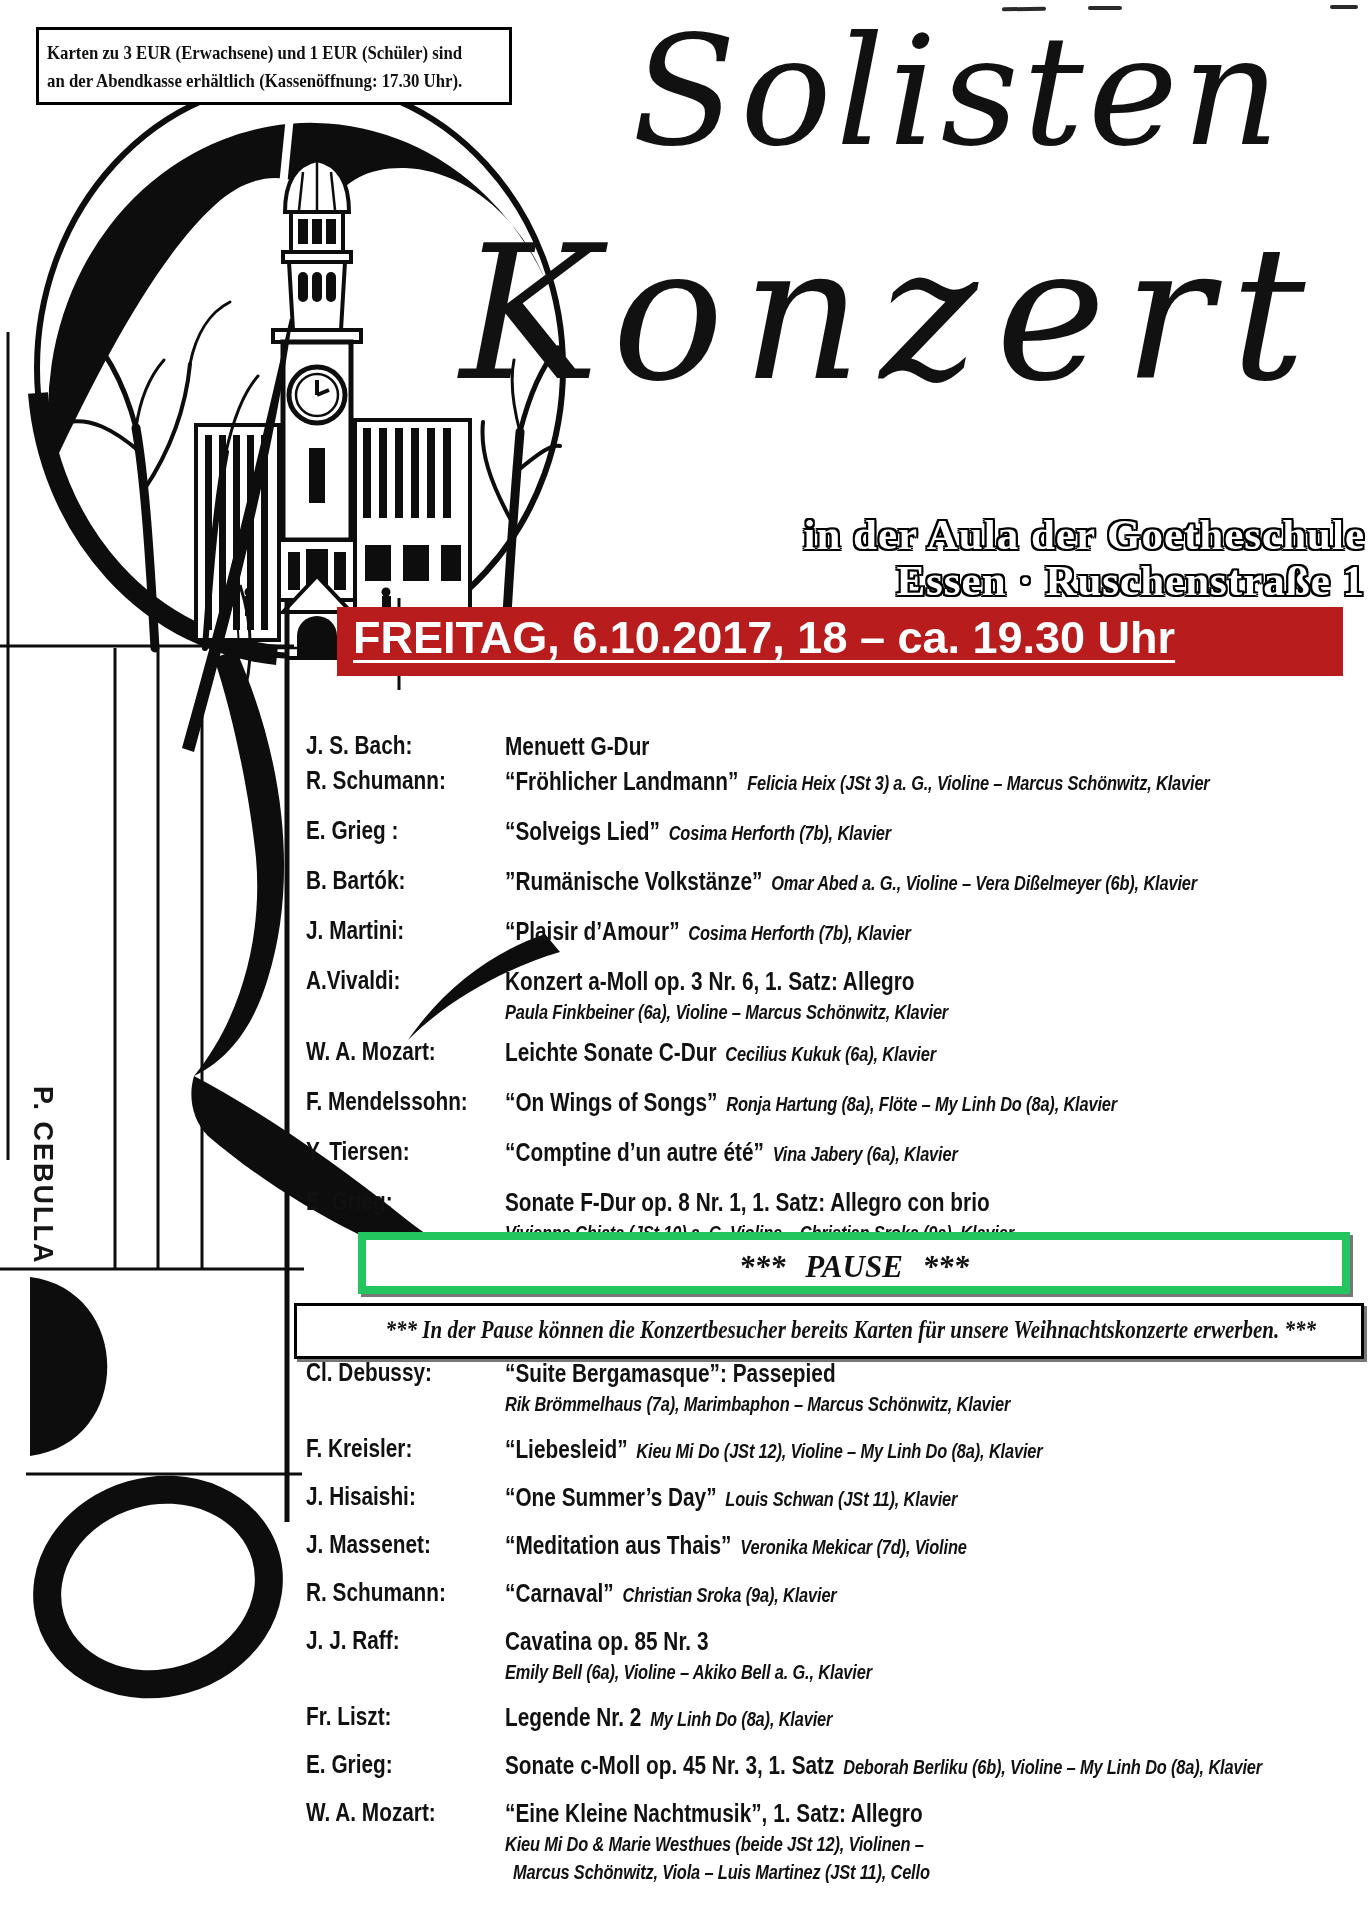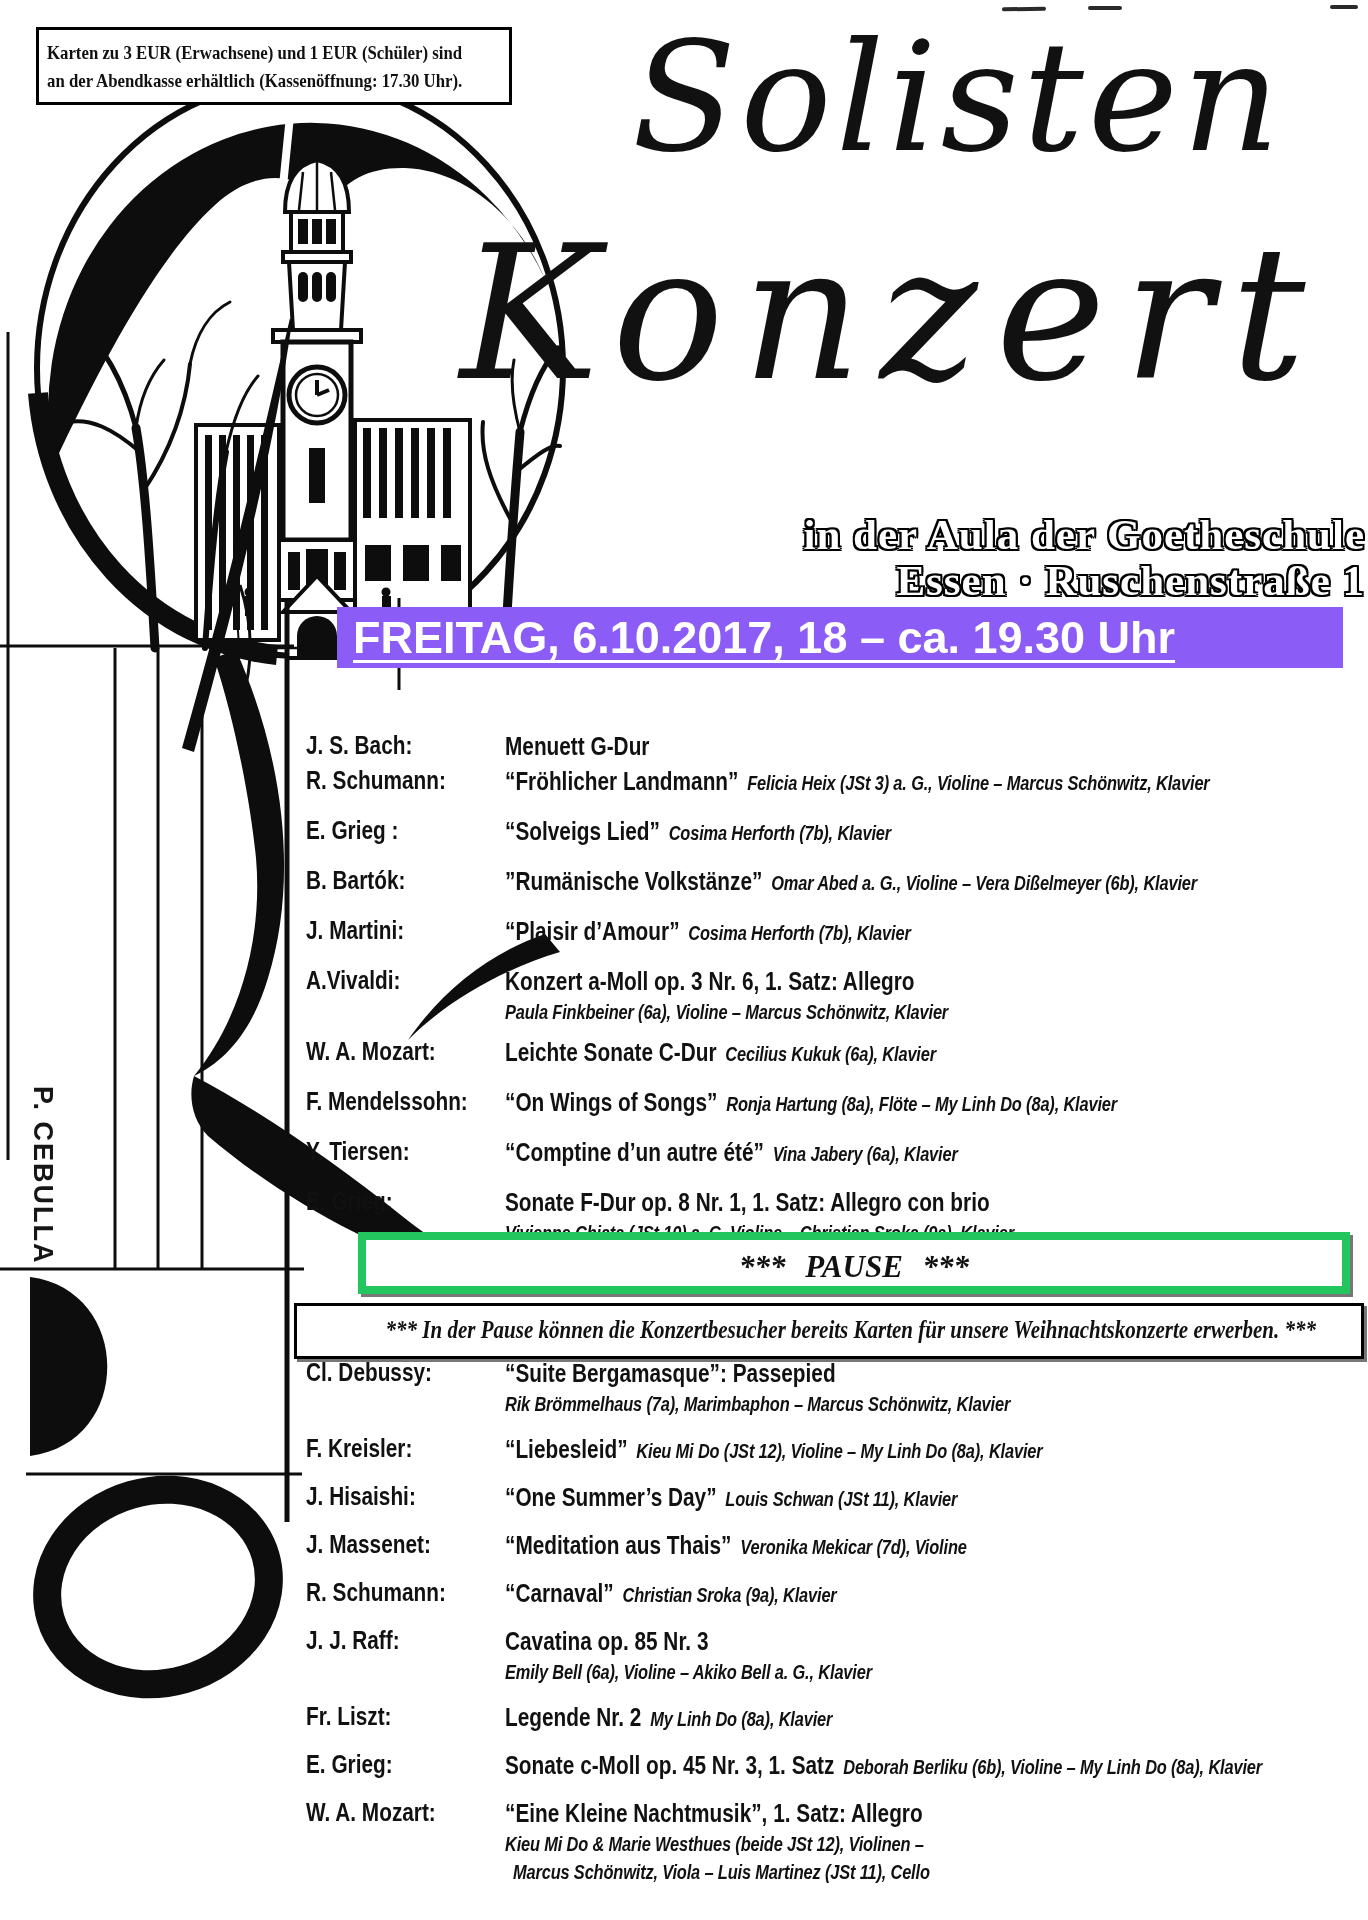--- a/index.html
+++ b/index.html
@@ -12,33 +12,33 @@
   .dash.d2{left:1088px;top:6px;width:34px;height:4px;}
   .dash.d3{left:1330px;top:5px;width:28px;height:4px;}
 
   
   .ticket{position:absolute;left:36px;top:27px;width:476px;height:78px;border:3px solid #000;
           box-sizing:border-box;padding:9px 8px;background:#fff;z-index:5;
           font-family:"Liberation Serif",serif;font-weight:bold;font-size:19.5px;line-height:28px;}
   .ticket .sq{display:inline-block;transform:scaleX(.86);transform-origin:0 50%;white-space:nowrap;}
 
   
-  .t-solisten{position:absolute;left:632px;top:14px;z-index:2;
+  .t-solisten{position:absolute;left:632px;top:8px;z-index:2;
       font-family:"DejaVu Serif",serif;font-style:italic;font-size:152px;letter-spacing:4px;line-height:1.1;}
   .t-konzert{position:absolute;left:460px;top:212px;z-index:2;
       font-family:"DejaVu Serif",serif;font-style:italic;font-size:186px;letter-spacing:18px;line-height:1.1;}
 
   
   .venue{position:absolute;left:460px;top:512px;width:905px;text-align:right;z-index:2;
       font-family:"Liberation Serif",serif;font-weight:bold;font-size:43px;line-height:46px;letter-spacing:1px;}
   .outline{color:#fff;text-shadow:-2px -2px 0 #000,2px -2px 0 #000,-2px 2px 0 #000,2px 2px 0 #000,
            -2px 0 0 #000,2px 0 0 #000,0 -2px 0 #000,0 2px 0 #000;}
 
   
-  .datebar{position:absolute;left:337px;top:607px;width:1006px;height:61px;background:#8b5cf6;z-index:4;
+  .datebar{position:absolute;left:337px;top:607px;width:1006px;height:69px;background:#b91c1c;z-index:4;
       color:#fff;font-weight:bold;font-size:45px;line-height:61px;padding-left:16px;box-sizing:border-box;
       white-space:nowrap;}
   .datebar span{text-decoration:underline;text-decoration-thickness:3px;text-underline-offset:7px;}
 
   
   .prog{position:absolute;left:306px;width:1062px;z-index:3;}
   .p1{top:730px;text-decoration:underline;}
   .p2{top:1357px;}
   .row{display:flex;}
   .p1 .row{margin-bottom:17px;}

